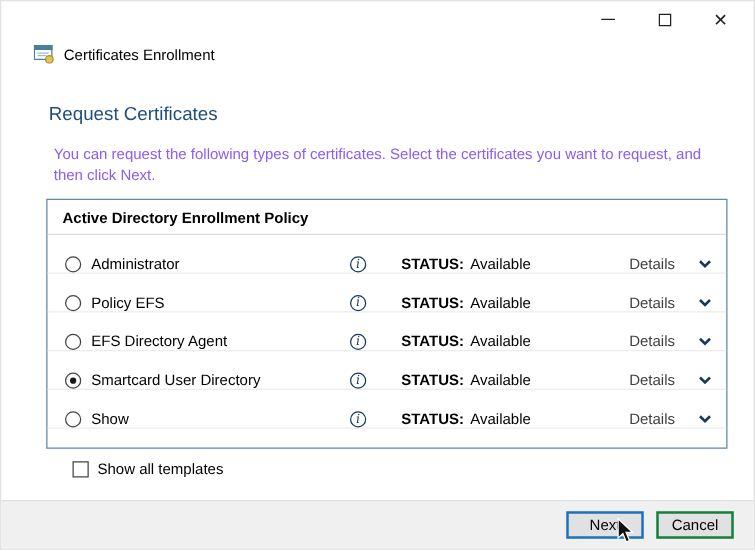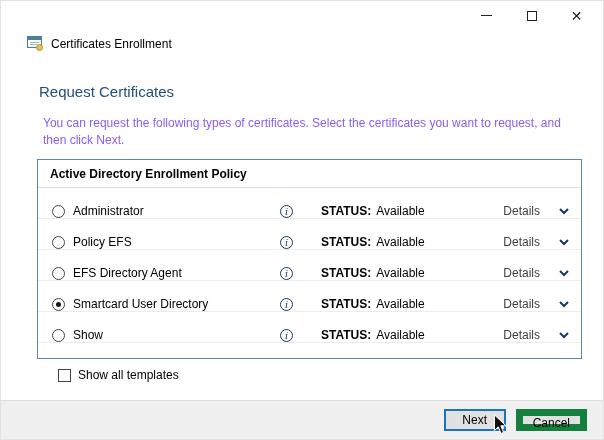--- a/index.html
+++ b/index.html
@@ -99,21 +99,21 @@
   .footer {
     position: absolute; left: 0; right: 0; bottom: 0; height: 39px;
     background: #f0f0f0; border-top: 1px solid #dfdfdf;
   }
   .footer-buttons {
     position: absolute; right: 16px; top: 8px;
     display: flex; gap: 10px;
   }
   .btn {
     min-width: 62px; height: 22px;
-    background: #e1e1e1; border: 7px solid #15803d;
+    background: #e1e1e1; border: 2px solid #15803d;
     font-family: "Liberation Sans", sans-serif; font-size: 12px;
     text-align: center; cursor: pointer; padding: 0 10px;
   }
   .btn.default { border: 2px solid #1a74bd; }
 
   
   .cursor { position: absolute; left: 492px; top: 413px; pointer-events: none; }
 </style>
 </head>
 <body>

